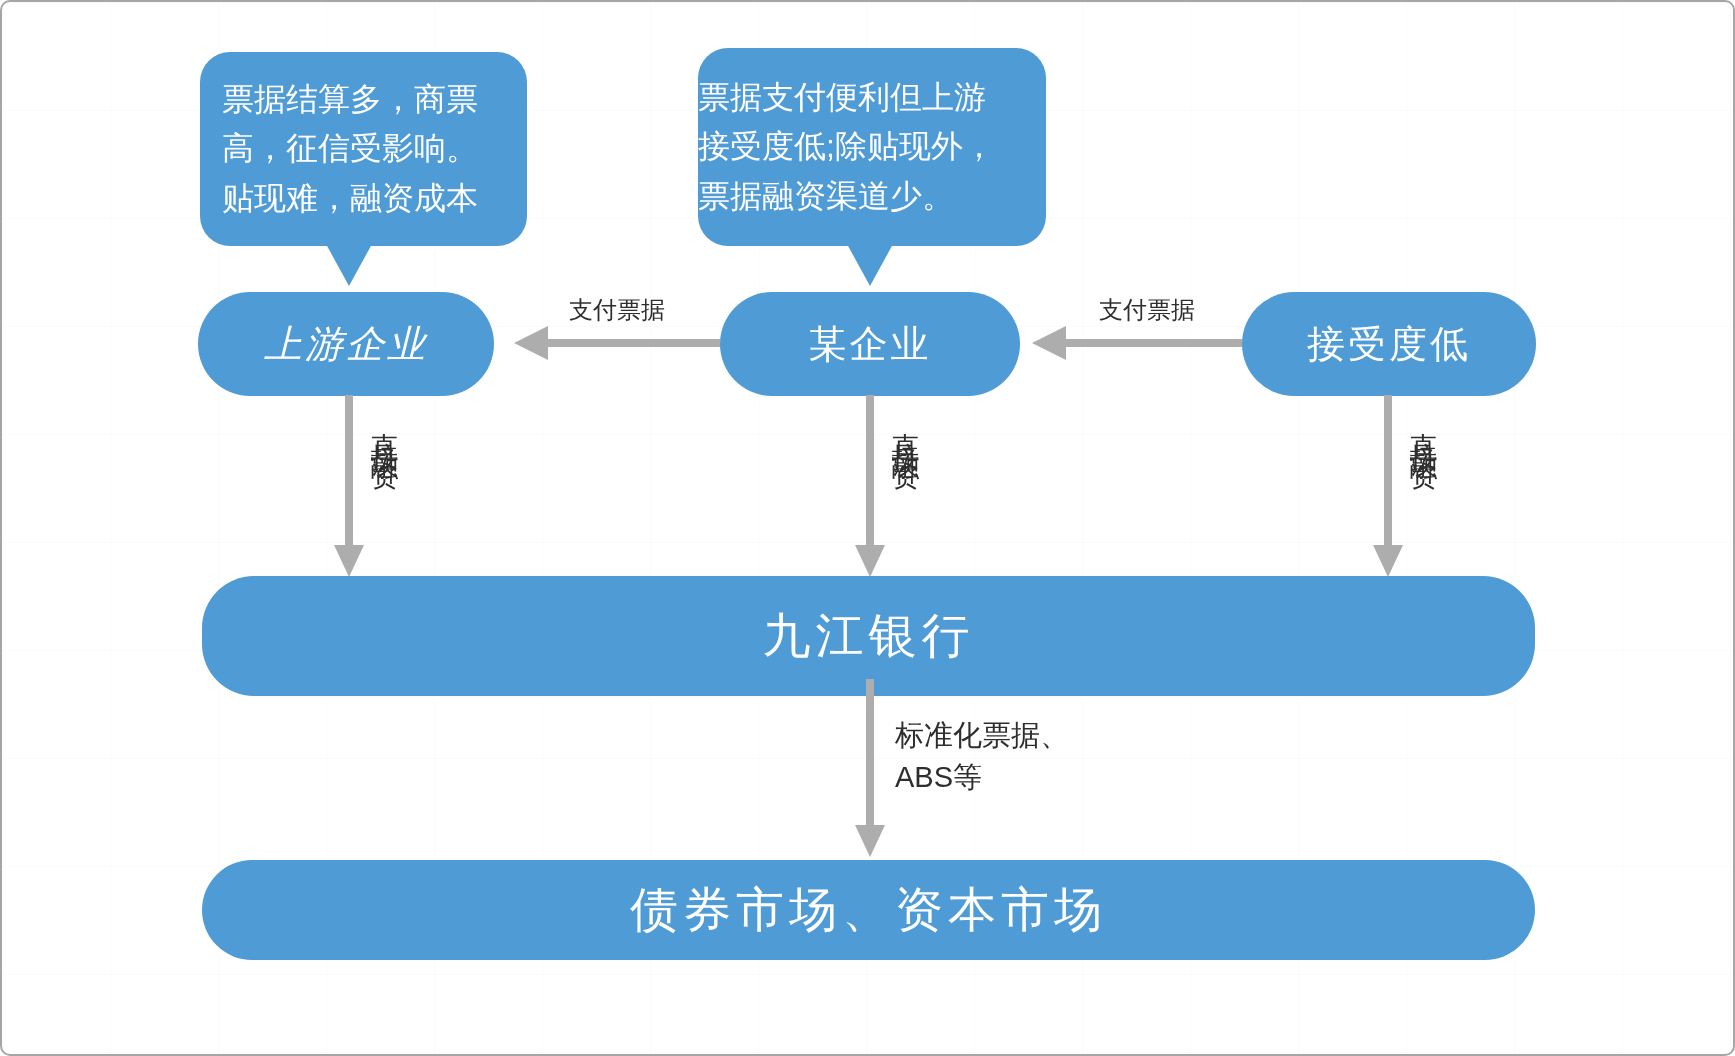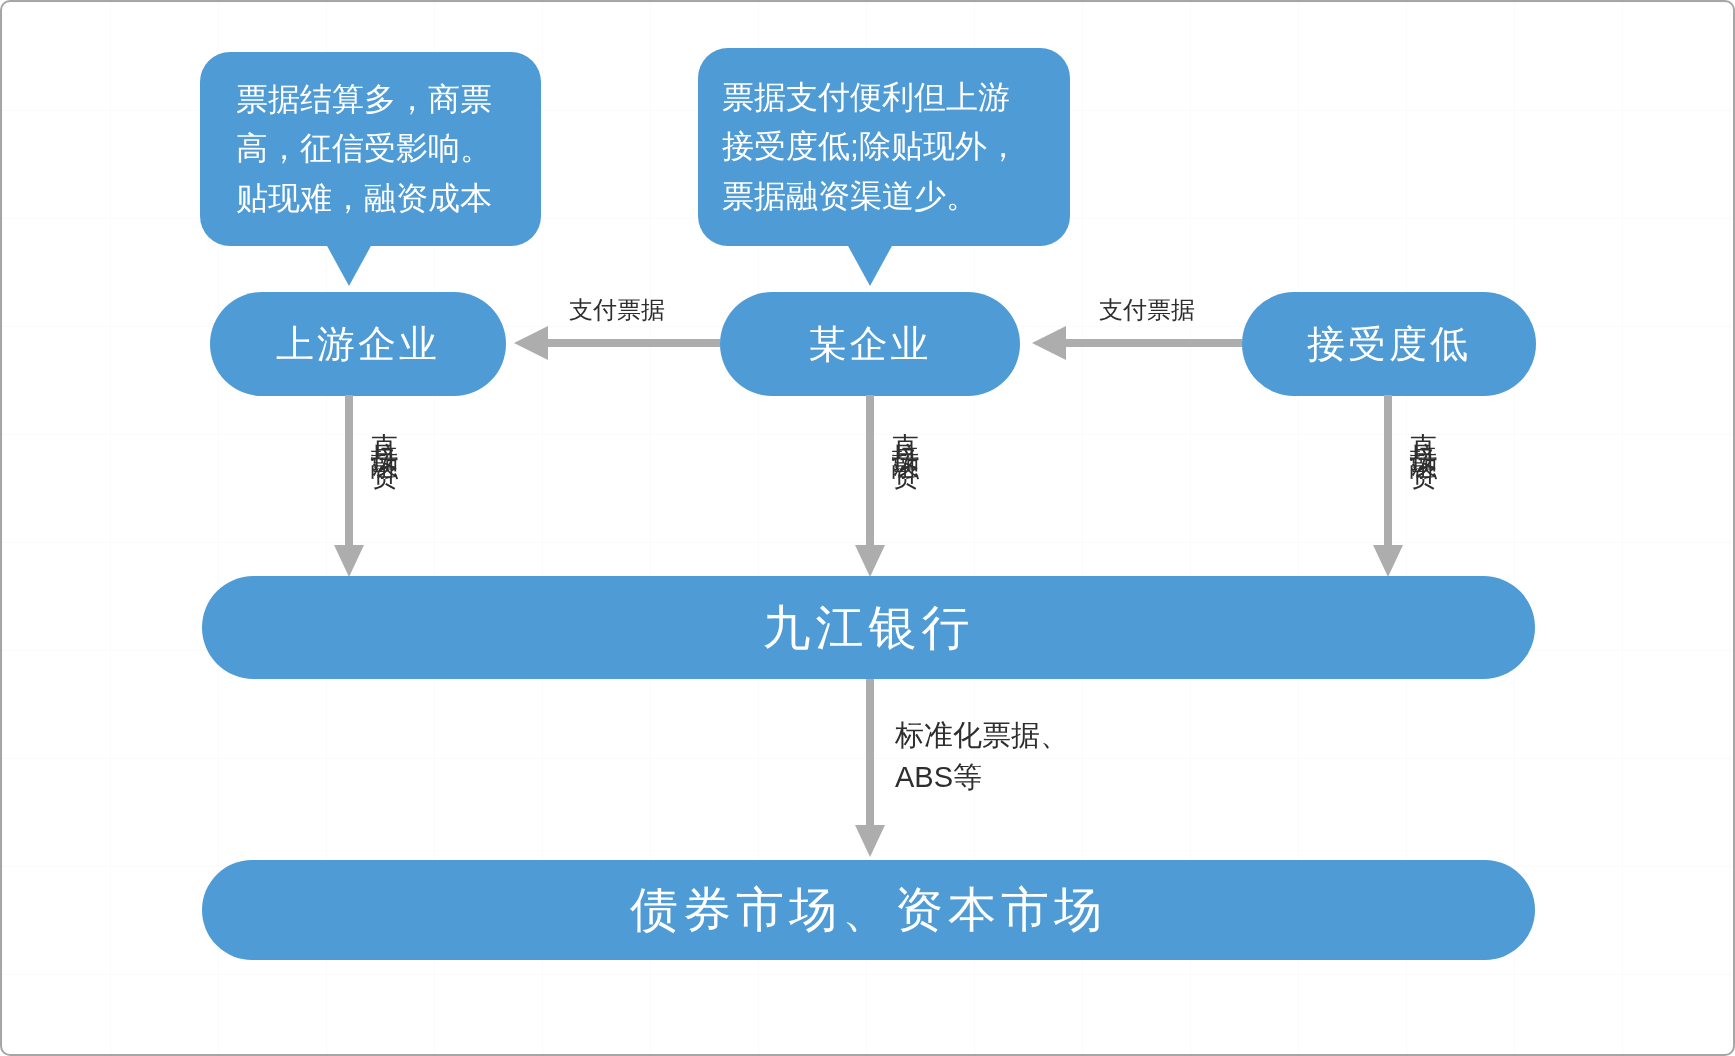--- a/index.html
+++ b/index.html
@@ -17,45 +17,45 @@
       linear-gradient(rgba(0,0,0,0.016) 1px, transparent 1px),
       linear-gradient(90deg, rgba(0,0,0,0.016) 1px, transparent 1px);
     background-size:108px 108px;
   }
   
   .callout{
     position:absolute;background:var(--node);border-radius:30px;
     color:var(--text_on_node);font-size:32px;line-height:1.55;
     display:flex;flex-direction:column;justify-content:center;
   }
-  #callout-left{left:198px;top:50px;width:305px;height:194px;padding-left:36px;}
-  #callout-right{left:696px;top:46px;width:348px;height:198px;padding-left:24px;}
+  #callout-left{left:198px;top:50px;width:305px;height:194px;padding-left:22px;}
+  #callout-right{left:696px;top:46px;width:348px;height:198px;}
   .tail{
     position:absolute;top:calc(100% - 2px);width:0;height:0;
     border-left:23px solid transparent;border-right:23px solid transparent;
     border-top:42px solid var(--node);
   }
   #callout-left .tail{left:126px;}
   #callout-right .tail{left:149px;}
   
   .pill{
     position:absolute;top:290px;height:104px;background:var(--node);border-radius:52px;
     color:var(--text_on_node);font-size:38px;letter-spacing:3px;
     display:flex;align-items:center;justify-content:center;
   }
-  #pill-upstream{left:208px;width:296px;}
+  #pill-upstream{left:196px;width:296px;font-style:italic;}
   #pill-company{left:718px;width:300px;}
   #pill-downstream{left:1240px;width:294px;}
   
   .bar{
     position:absolute;left:200px;width:1333px;background:var(--node);border-radius:52px;
     color:var(--text_on_node);font-size:48px;letter-spacing:5px;
     display:flex;align-items:center;justify-content:center;
   }
-  #bar-bank{top:574px;height:103px;}
+  #bar-bank{top:574px;height:120px;}
   #bar-market{top:858px;height:100px;font-family:Liberation Mono, monospace;}
   
   .hshaft{position:absolute;height:8px;background:var(--arrow);}
   .hhead{position:absolute;width:0;height:0;
     border-top:17px solid transparent;border-bottom:17px solid transparent;
     border-right:34px solid var(--arrow);}
   .vshaft{position:absolute;width:8px;background:var(--arrow);}
   .vhead{position:absolute;width:0;height:0;
     border-left:15px solid transparent;border-right:15px solid transparent;
     border-top:32px solid var(--arrow);}

